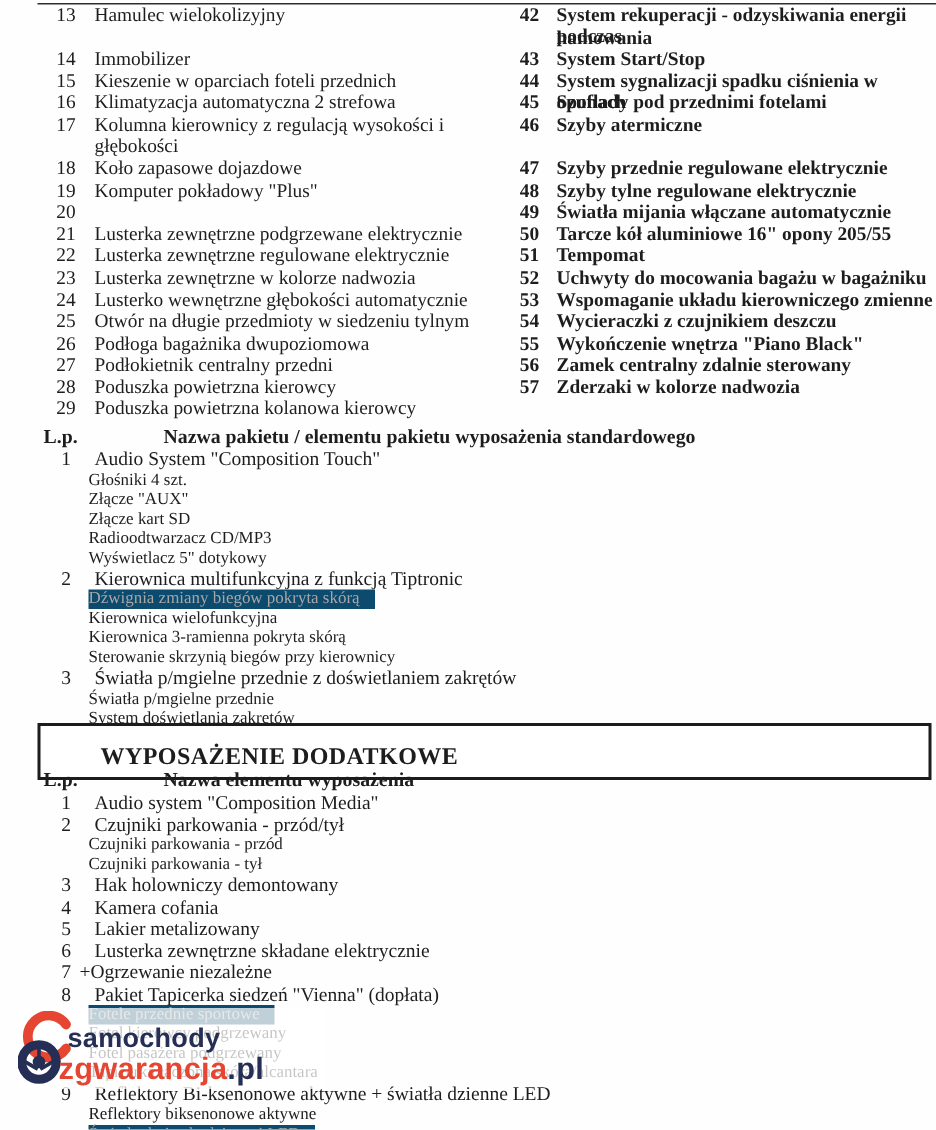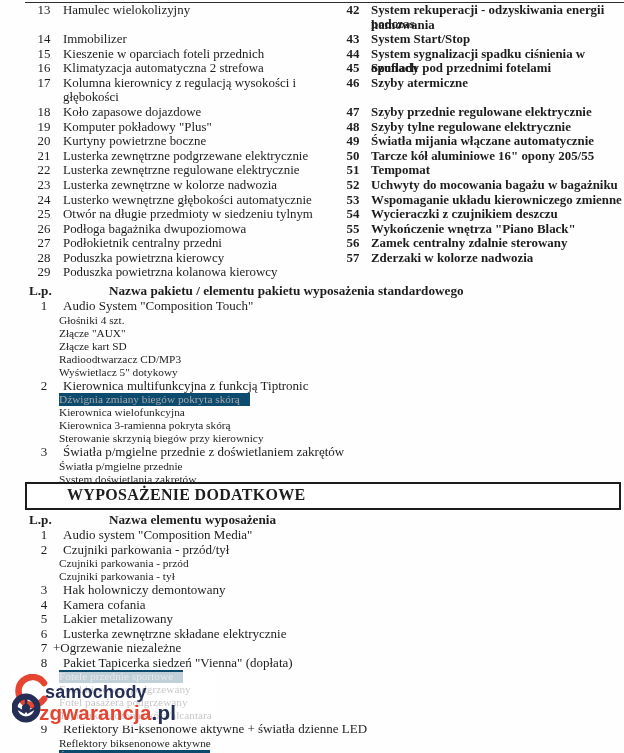--- a/index.html
+++ b/index.html
@@ -21,21 +21,21 @@
   .add{position:absolute;top:513px;left:25px;right:2px;}
   .hline{display:grid;grid-template-columns:38px 1fr;font-weight:bold;font-size:13.2px;height:15px;line-height:14.6px;gap:46px;}
   .hline .lp{padding-left:4px;}
   .iline{display:grid;grid-template-columns:38px 1fr;height:14.5px;font-size:13px;line-height:14.2px;}
   .iline .num{text-align:center;}
   .iline.shift .txt{margin-left:-10px;}
   .sline{height:13.05px;margin-left:34px;font-size:11.3px;line-height:12.8px;}
   .sline.dim{color:#a7a7a7;background:#0c4a6e;width:fit-content;padding-right:10px;}
   .addbox{
     position:absolute;top:482px;left:25px;right:3px;
-    border:2px solid #1c1c1c;padding:2px 0 4px 40px;
+    border:2px solid #1c1c1c;padding:12px 0 4px 40px;
     font-weight:bold;font-size:16px;letter-spacing:0.3px;background:#fff;
   }
   
   .wm{
     position:absolute;left:12px;top:672px;width:204px;height:54px;
     background:rgba(255,255,255,0.74);
     display:flex;align-items:center;
     font-family:"Liberation Sans","DejaVu Sans",sans-serif;font-weight:bold;
   }
   .wm .txt-block{margin-left:-3px;}
@@ -80,21 +80,20 @@
       <div class="tline">
         <span class="num">18</span>
         <span class="txt">Koło zapasowe dojazdowe</span>
       </div>
       <div class="tline">
         <span class="num">19</span>
         <span class="txt">Komputer pokładowy "Plus"</span>
       </div>
       <div class="tline">
         <span class="num">20</span>
-        <span class="txt">Kurtyny powietrzne boczne</span>
       </div>
       <div class="tline">
         <span class="num">21</span>
         <span class="txt">Lusterka zewnętrzne podgrzewane elektrycznie</span>
       </div>
       <div class="tline">
         <span class="num">22</span>
         <span class="txt">Lusterka zewnętrzne regulowane elektrycznie</span>
       </div>
       <div class="tline">

